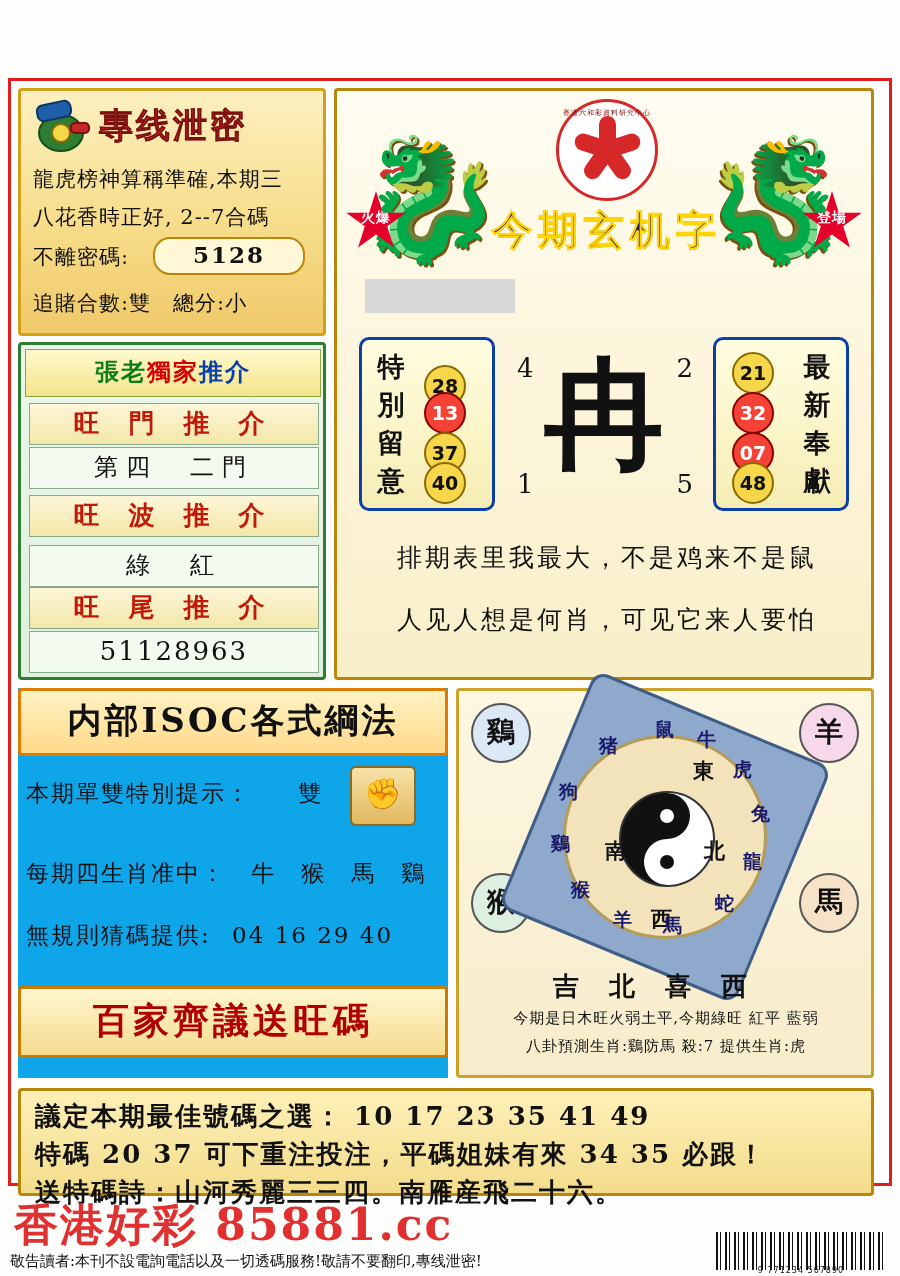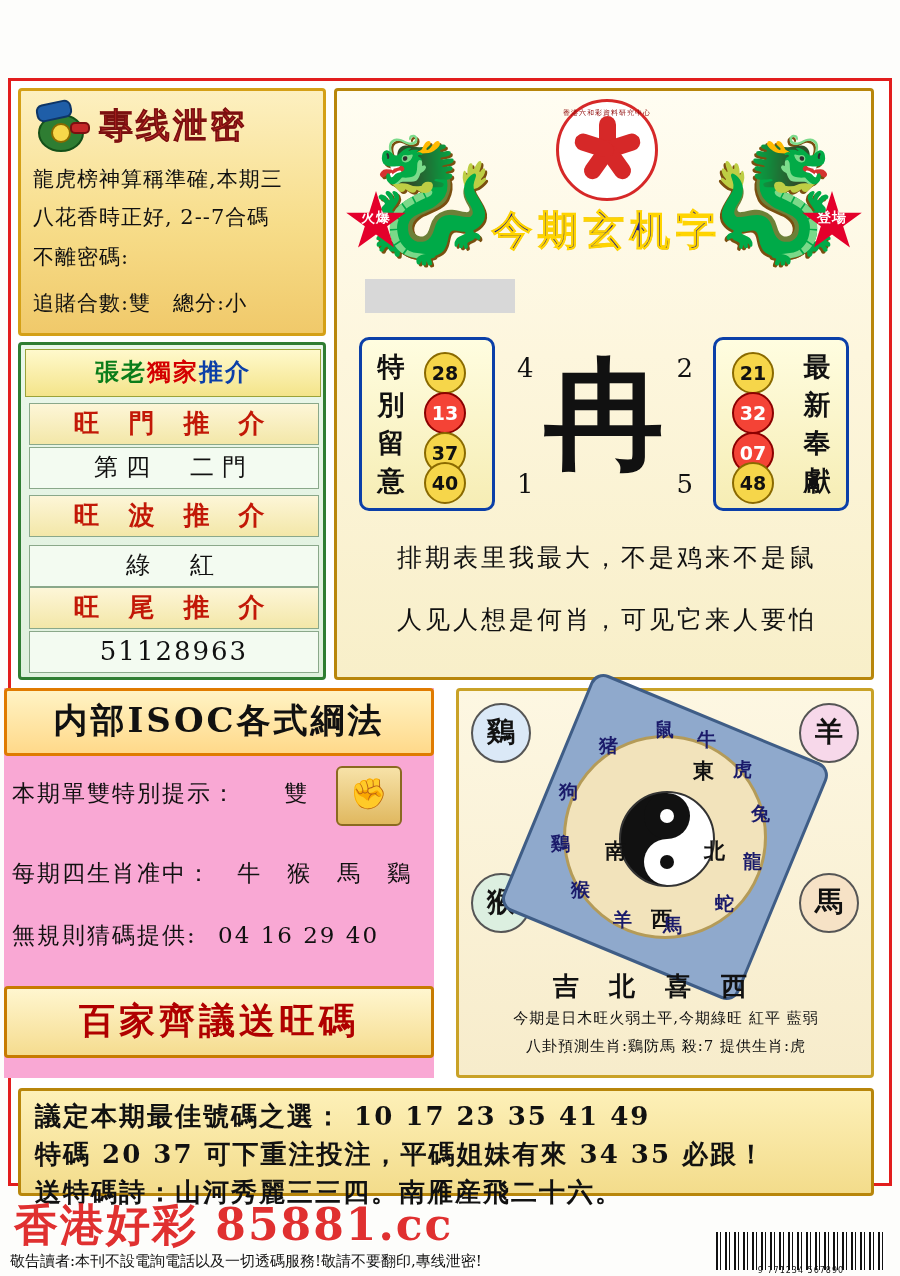--- a/index.html
+++ b/index.html
@@ -198,22 +198,22 @@
   .poem{
     position:absolute;left:14px;width:512px;text-align:center;
     font-family:"DejaVu Serif","Liberation Serif",serif;
     font-size:25px;color:#111;letter-spacing:3px;
   }
   .poem1{top:450px;}
   .poem2{top:512px;}
 
   
   .isoc{
-    left:4px;top:688px;width:430px;height:390px;
-    background:#f9a8d4;
+    left:18px;top:688px;width:430px;height:390px;
+    background:#0ea5e9;
   }
   .isoc-title{
     position:absolute;left:0;top:0;width:424px;height:62px;
     border:3px solid #e07b00;border-radius:4px;
     background:linear-gradient(180deg,#fff3c4,#ffd98a);
     text-align:center;line-height:58px;
     font-family:"DejaVu Serif","Liberation Serif",serif;
     font-size:34px;font-weight:bold;color:#111;letter-spacing:3px;
   }
   .isoc-line{
@@ -355,20 +355,21 @@
         <ellipse cx="30" cy="34" rx="22" ry="18" fill="#2e7d32" stroke="#145018" stroke-width="2"></ellipse>
         <circle cx="30" cy="34" r="9" fill="#f7d84a" stroke="#8a6a00" stroke-width="2"></circle>
         <rect x="6" y="4" width="34" height="16" rx="6" fill="#1f5ea8" stroke="#0e3566" stroke-width="2" transform="rotate(-12 23 12)"></rect>
         <rect x="40" y="24" width="18" height="10" rx="4" fill="#c62828" stroke="#7a1010" stroke-width="2"></rect>
       </svg>
     </div>
     <div class="hotline-title">專线泄密</div>
     <div class="hotline-line hl1">龍虎榜神算稱準確,本期三</div>
     <div class="hotline-line hl2">八花香時正好, 2--7合碼</div>
     <div class="hotline-line hl3">不離密碼:</div>
+    <div class="code-pill">5128</div>
     <div class="hotline-line hl4">追賭合數:雙　總分:小</div>
   </div>
 
   <div class="panel zhanglao">
     <div class="zl-head">
       <span class="g">張老</span><span class="r">獨家</span><span class="b">推介</span>
     </div>
     <div class="zl-row head r1">
       <div class="zl-lbl">旺 門 推 介</div>
     </div>
@@ -406,21 +407,21 @@
     <div class="star right"><span>登場</span></div>
 
     <div class="banner">
       <div class="banner-main">今期玄机字</div>
     </div>
 
     <div class="greyblock"></div>
 
     <div class="special">
       <div class="lbl">特別留意</div>
-      <div class="ball yellow" style="left:62px;top:12px;">28</div>
+      <div class="ball yellow" style="left:62px;top:25px;">28</div>
       <div class="ball red" style="left:62px;top:52px;">13</div>
       <div class="ball yellow" style="left:62px;top:92px;">37</div>
       <div class="ball yellow" style="left:62px;top:122px;">40</div>
     </div>
 
     <div class="latest">
       <div class="lbl">最新奉獻</div>
       <div class="ball yellow" style="left:16px;top:12px;">21</div>
       <div class="ball red" style="left:16px;top:52px;">32</div>
       <div class="ball red" style="left:16px;top:92px;">07</div>

